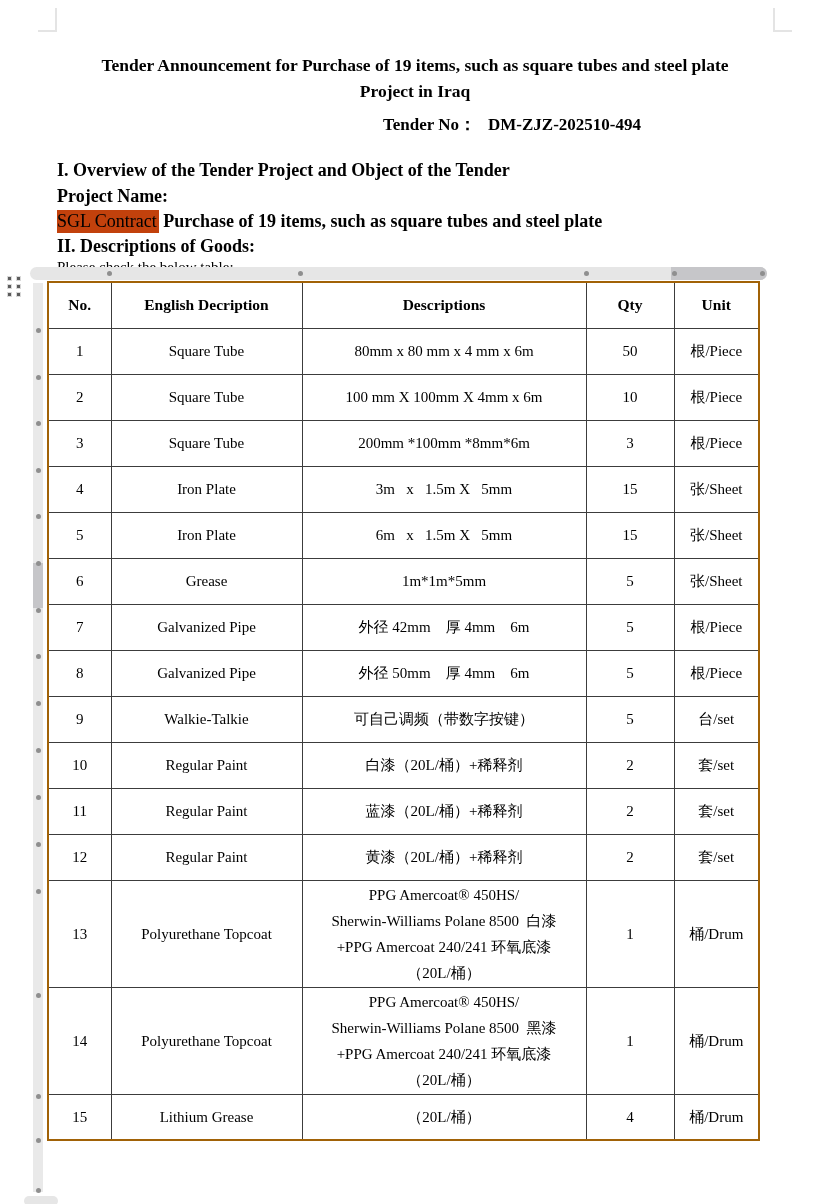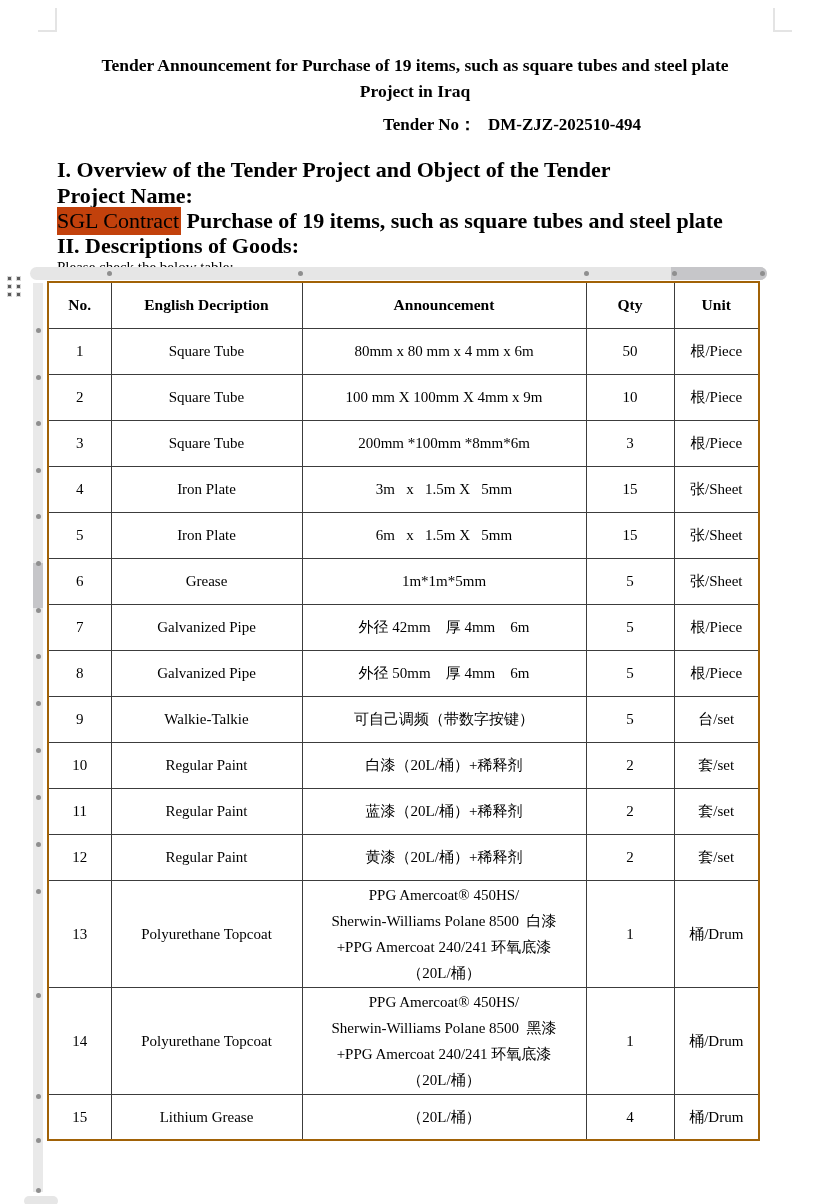--- a/index.html
+++ b/index.html
@@ -21,21 +21,21 @@
   .doc-title {
     position: absolute; top: 52px; left: 0; width: 830px;
     text-align: center; font-weight: bold; font-size: 17.5px; line-height: 26px;
   }
   .tender-line {
     position: absolute; top: 113px; left: 0; width: 698px;
     text-align: right; padding-right: 57px;
     font-weight: bold; font-size: 17px;
   }
   .tender-line .gap { display: inline-block; width: 12px; }
-  .body-line { position: absolute; left: 57px; font-size: 22px; line-height: 20px; }
+  .body-line { position: absolute; left: 57px; font-size: 18px; line-height: 20px; }
   .bold { font-weight: bold; }
   .hl { background: #f9f93d; padding: 1px 2px 2px 0; }
 
   
   .table-wrap { position: absolute; left: 47px; top: 281px; width: 712px; }
   table.goods {
     border-collapse: collapse; table-layout: fixed; width: 711px;
     font-size: 15px;
   }
   table.goods th, table.goods td {
@@ -109,37 +109,37 @@
         <col style="width:63px">
           <col style="width:191px">
           <col style="width:284px">
           <col style="width:88px">
           <col style="width:85px">
       </colgroup>
       <thead>
           <tr>
             <th>No.</th>
             <th>English Decription</th>
-            <th>Announcement</th>
+            <th>Descriptions</th>
             <th>Qty</th>
             <th>Unit</th>
           </tr>
         </thead>
       <tbody>
           <tr>
             <td>1</td>
             <td>Square Tube</td>
             <td>80mm x 80 mm x 4 mm x 6m</td>
             <td>50</td>
             <td>根/Piece</td>
           </tr>
           <tr>
             <td>2</td>
             <td>Square Tube</td>
-            <td>100 mm X 100mm X 4mm x 9m</td>
+            <td>100 mm X 100mm X 4mm x 6m</td>
             <td>10</td>
             <td>根/Piece</td>
           </tr>
           <tr>
             <td>3</td>
             <td>Square Tube</td>
             <td>200mm *100mm *8mm*6m</td>
             <td>3</td>
             <td>根/Piece</td>
           </tr>

